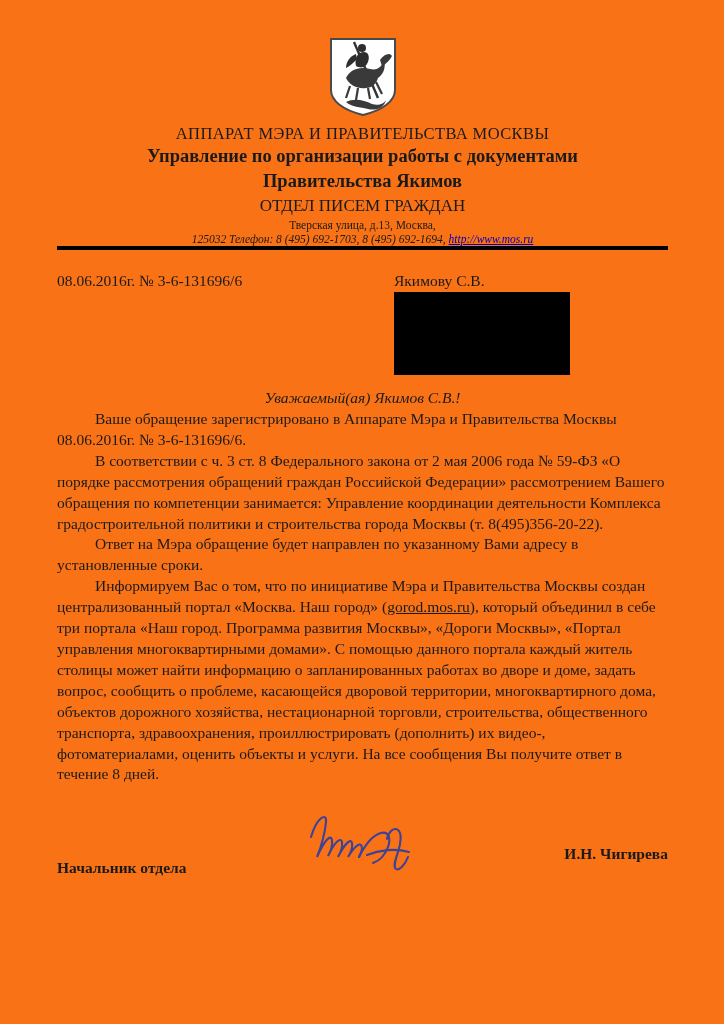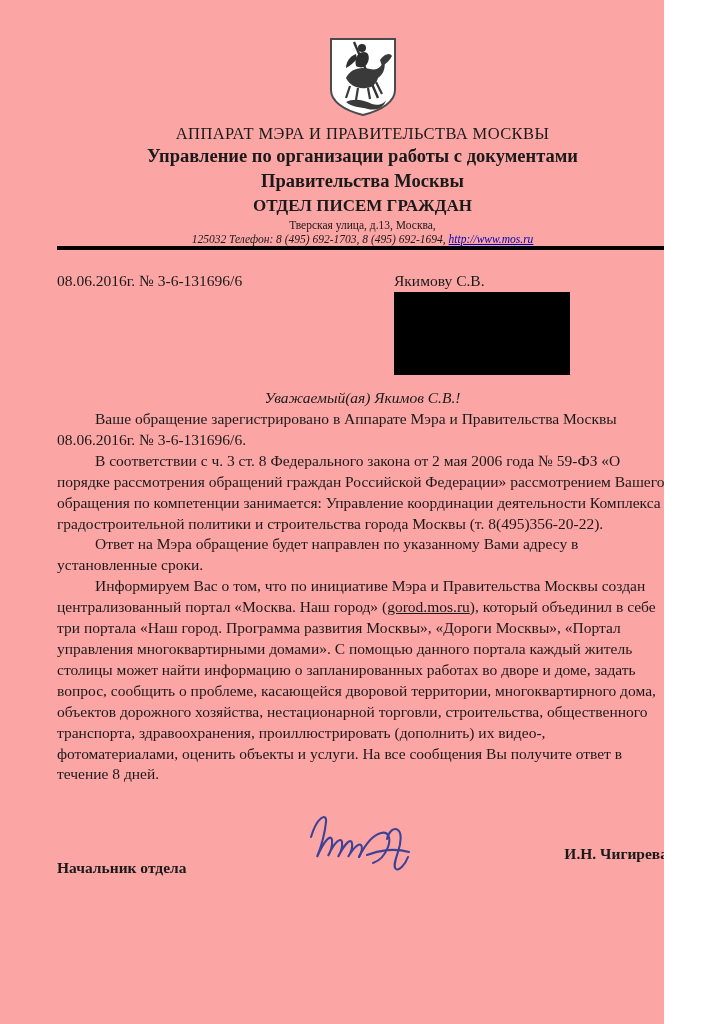--- a/index.html
+++ b/index.html
@@ -1,20 +1,20 @@
 <!DOCTYPE html>
 <html><head>
 <meta charset="utf-8">
 <style>
   html, body { margin: 0; padding: 0; background: #ffffff; }
   .page {
     position: relative;
-    width: 664px;
+    width: 724px;
     height: 1024px;
-    background: #fca5a5;
+    background: #f97316;
     font-family: "Liberation Serif", "DejaVu Serif", serif;
     color: #1a1a1a;
     overflow: hidden;
   }
   
   .letterhead {
     position: absolute;
     top: 36px;
     left: 57px;
     width: 611px;
@@ -29,21 +29,21 @@
     white-space: nowrap;
   }
   .org-line2, .org-line3 {
     font-size: 18.5px;
     font-weight: bold;
     line-height: 25px;
     white-space: nowrap;
   }
   .org-line4 {
     font-size: 17px;
-    font-weight: bold;
+    font-weight: normal;
     line-height: 24px;
     white-space: nowrap;
   }
   .addr-line {
     font-size: 11.5px;
     line-height: 14px;
     white-space: nowrap;
   }
   .contact-line {
     font-size: 11.5px;
@@ -150,21 +150,21 @@
 
         <circle cx="36" cy="12" r="4" fill="#2e2e2e"></circle>
 
         <path d="M30 18 C24 20 20 26 20 32 C24 30 28 26 31 23 Z" fill="#2e2e2e"></path>
 
         <path d="M20 66 C28 62 38 64 46 68 C52 70 58 68 60 64 C58 72 50 75 42 73 C34 71 26 71 20 66 Z" fill="#3a3a3a"></path>
       </svg>
     </div>
     <div class="org-line1">АППАРАТ МЭРА И ПРАВИТЕЛЬСТВА МОСКВЫ</div>
     <div class="org-line2">Управление по организации работы с документами</div>
-    <div class="org-line3">Правительства Москвы</div>
+    <div class="org-line3">Правительства Якимов</div>
     <div class="org-line4">ОТДЕЛ ПИСЕМ ГРАЖДАН</div>
     <div class="addr-line">Тверская улица, д.13, Москва,</div>
     <div class="contact-line"><span>125032 Телефон: 8 (495) 692-1703, 8 (495) 692-1694, </span><a>http://www.mos.ru</a></div>
   </div>
 
   <div class="head-rule"></div>
 
   <div class="ref-row">
     <span class="ref-number">08.06.2016г. № 3-6-131696/6</span>
     <div class="recipient-block">

